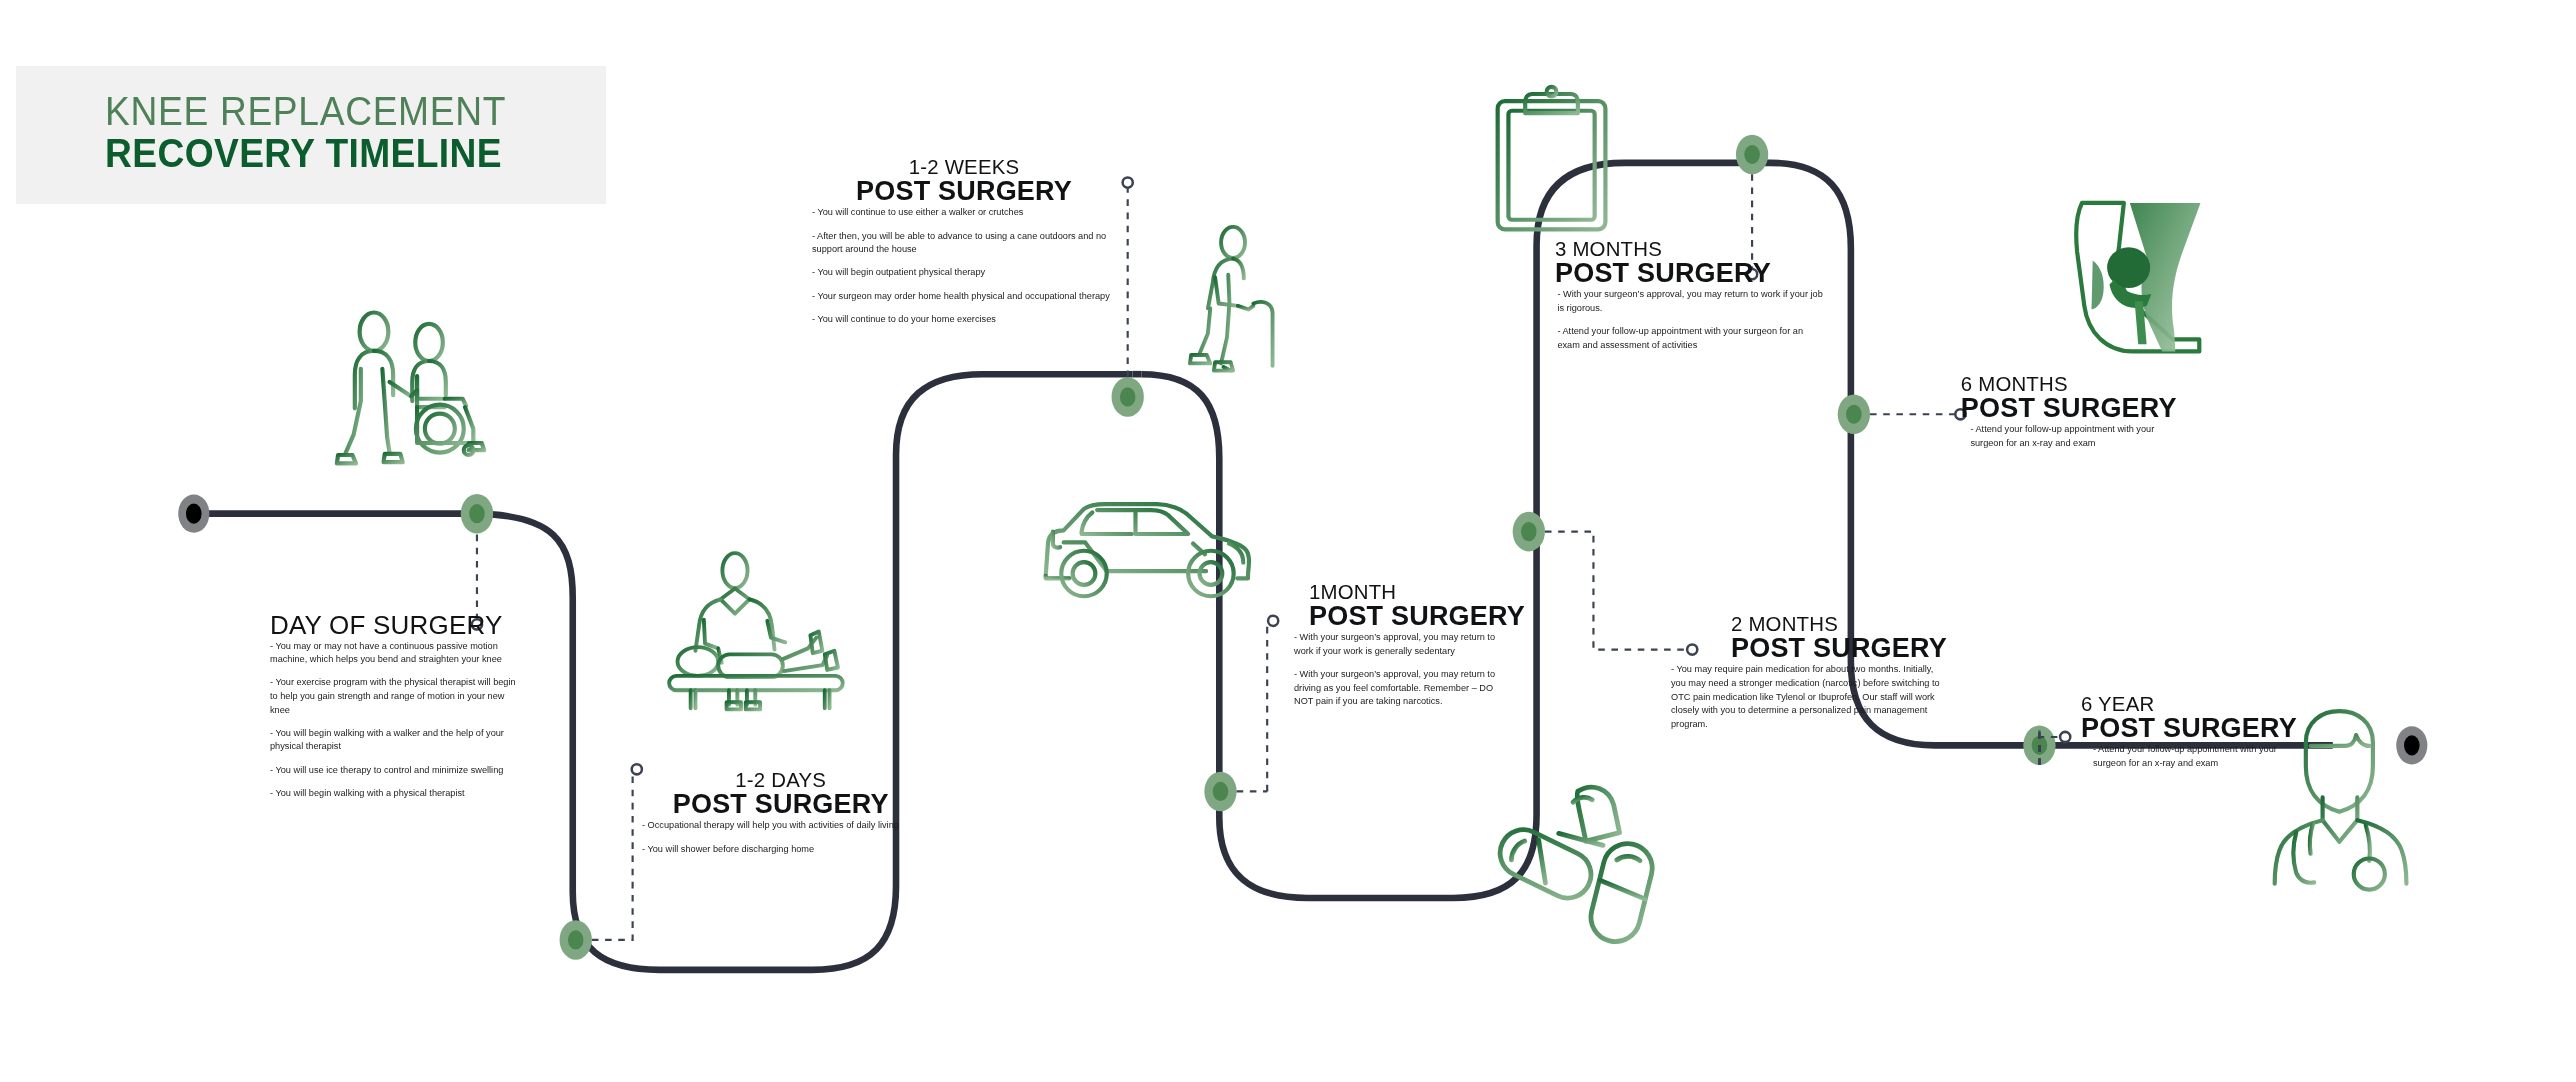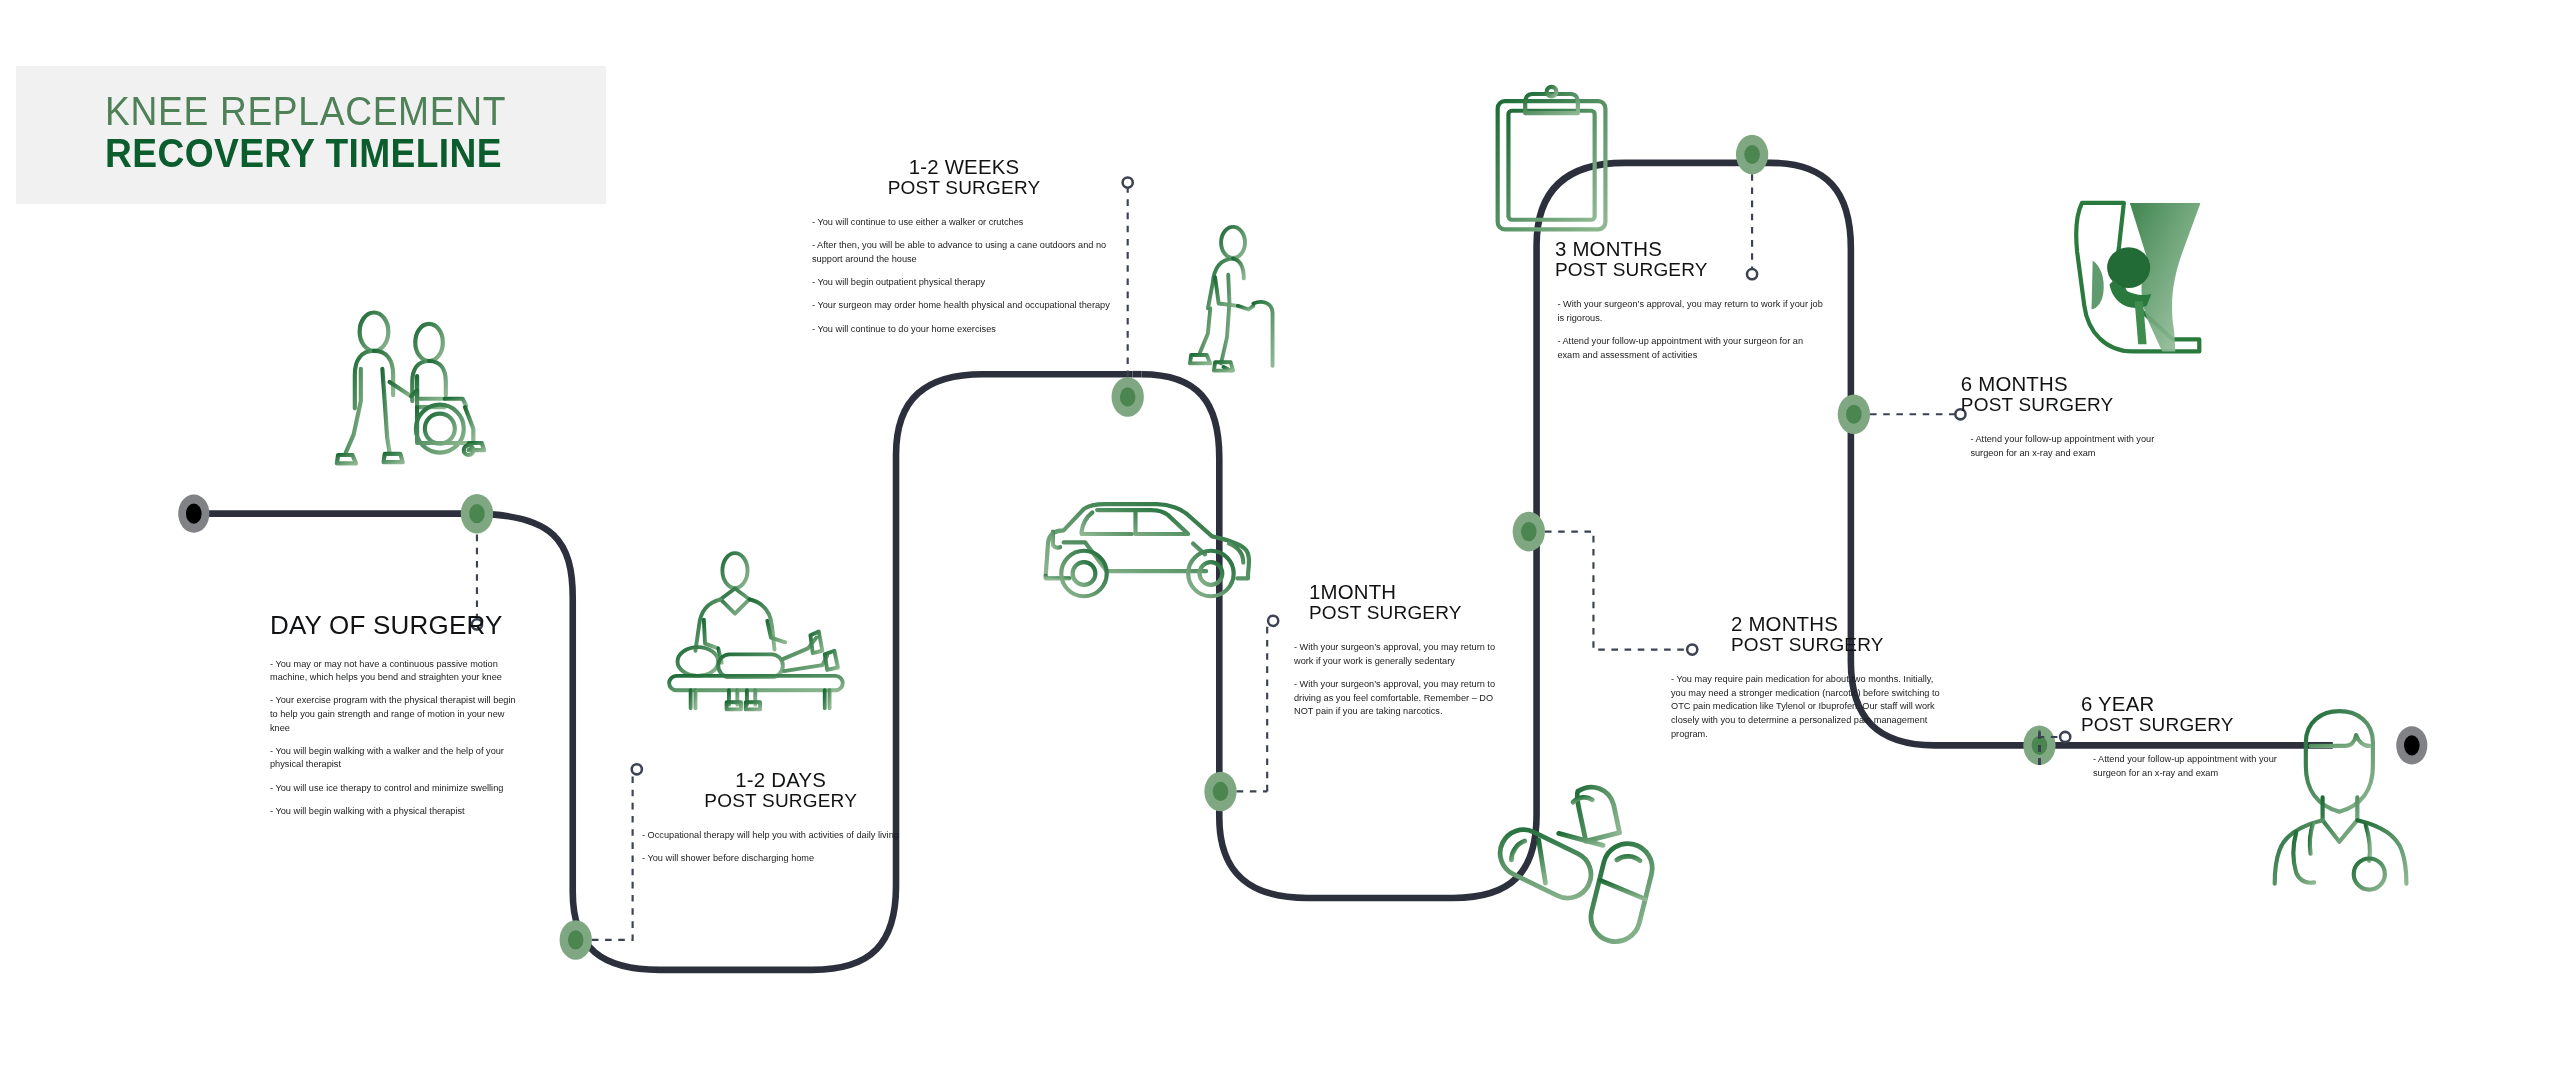--- a/index.html
+++ b/index.html
@@ -31,22 +31,22 @@
   
   #timeline-svg{position:absolute;left:0;top:0;width:2576px;height:1083px;}
 
   
   .milestone{position:absolute;}
   .ms-title{
     color:#111214;line-height:1.02;white-space:nowrap;
     font-weight:400;letter-spacing:0.2px;
   }
   .ms-title .l1{display:block;font-size:20.4px;}
-  .ms-title .l2{display:block;font-size:19px;}
-  .ms-body{margin-top:19px;color:#1a1b1d;font-size:9.2px;line-height:1.48;}
+  .ms-title .l2{display:block;font-size:27px;font-weight:bold;}
+  .ms-body{margin-top:1px;color:#1a1b1d;font-size:9.2px;line-height:1.48;}
   .ms-body p{margin:0 0 9.6px 0;}
   .ms-body p:last-child{margin-bottom:0;}
 
   
   #ms-day-of-surgery{left:254px;top:612px;width:251px;}
   #ms-day-of-surgery .ms-title .l1{font-size:26px;}
   #ms-1-2-days{left:626px;top:735px;width:257px;}
   #ms-1-2-days .ms-title{text-align:center;padding-left:20.4px;margin-top:35px;}
   #ms-1-2-weeks{left:796px;top:157px;width:317px;}
   #ms-1-2-weeks .ms-title{text-align:center;padding-right:13px;}

